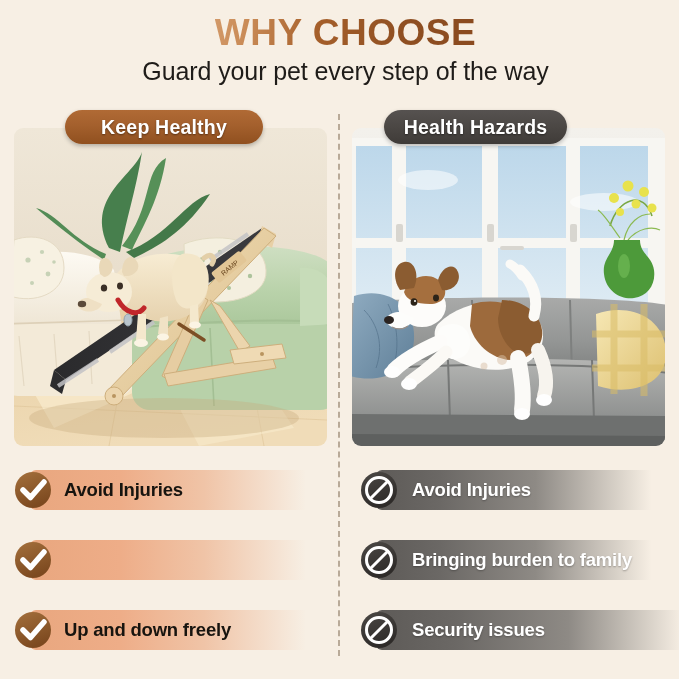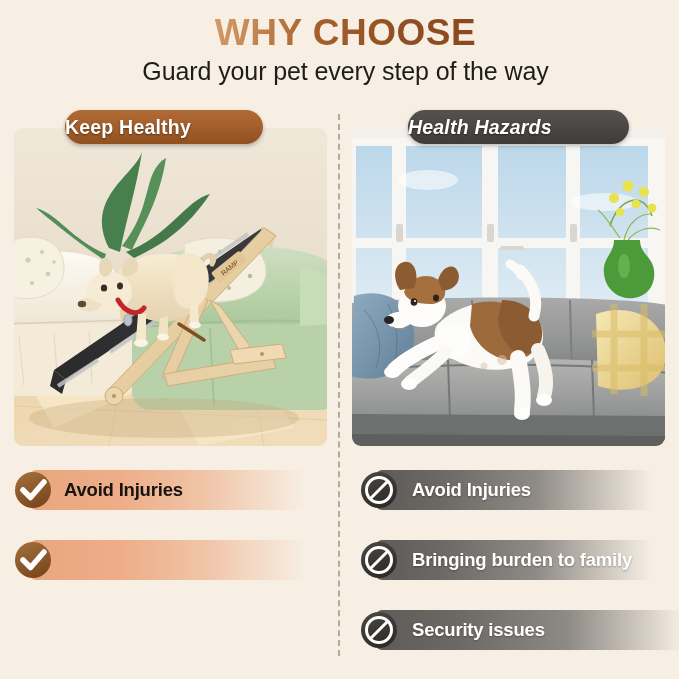--- a/index.html
+++ b/index.html
@@ -28,30 +28,30 @@
 
   
   .panel { position:absolute; top:128px; width:313px; height:318px; border-radius:9px; overflow:hidden; }
   #panel-left  { left:14px; }
   #panel-right { left:352px; }
 
   
   .badge {
     position:absolute; top:110px; height:34px; border-radius:17px;
     color:#fff; font-size:19.5px; font-weight:bold; letter-spacing:0.2px;
-    display:flex; align-items:center; 
+    display:flex; align-items:center; justify-content:center;
     text-shadow:0 1px 2px rgba(0,0,0,.45);
     z-index:6;
   }
   #badge-left  { left:65px;  width:198px;
     background:linear-gradient(180deg,#b06a35 0%,#a4602d 45%,#90501f 100%);
     box-shadow:0 2px 4px rgba(0,0,0,.25); }
-  #badge-right { left:408px; width:221px;
+  #badge-right { left:384px; width:183px;
     background:linear-gradient(180deg,#565250 0%,#4b4744 50%,#3f3b38 100%);
-    box-shadow:0 2px 4px rgba(0,0,0,.25);font-style:italic; }
+    box-shadow:0 2px 4px rgba(0,0,0,.25); }
 
   
   #divider {
     position:absolute; left:338px; top:114px; width:0; height:542px;
     border-left:2px dashed #b9aa98;
   }
 
   
   .col { position:absolute; width:320px;text-align:right; }
   #col-left  { left:14px;  top:466px; }
@@ -440,20 +440,30 @@
   <div class="row">
     <div class="pill pill-good"></div>
     <span class="icon">
       <svg viewBox="0 0 38 38" width="38" height="38">
         <circle cx="19" cy="19" r="18" fill="url(#ckg1)"></circle>
         <path d="M9 19 L 16.5 26.5 L 30 11" stroke="#fff" stroke-width="5.5" fill="none" stroke-linecap="round" stroke-linejoin="round"></path>
       </svg>
     </span>
   </div>
 
+  <div class="row">
+    <div class="pill pill-good"></div>
+    <span class="icon">
+      <svg viewBox="0 0 38 38" width="38" height="38">
+        <circle cx="19" cy="19" r="18" fill="url(#ckg1)"></circle>
+        <path d="M9 19 L 16.5 26.5 L 30 11" stroke="#fff" stroke-width="5.5" fill="none" stroke-linecap="round" stroke-linejoin="round"></path>
+      </svg>
+    </span>
+    <span class="label label-good">Up and down freely</span>
+  </div>
 
 </div>
 
 <div class="col" id="col-right">
 
   <div class="row">
     <div class="pill pill-bad"></div>
     <span class="icon">
       <svg viewBox="0 0 38 38" width="38" height="38">
         <defs>

